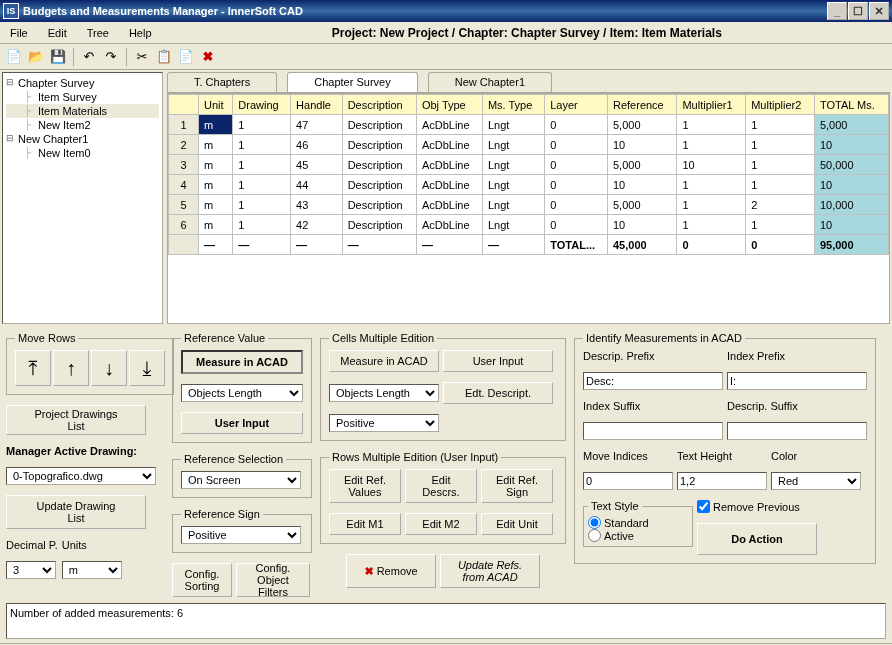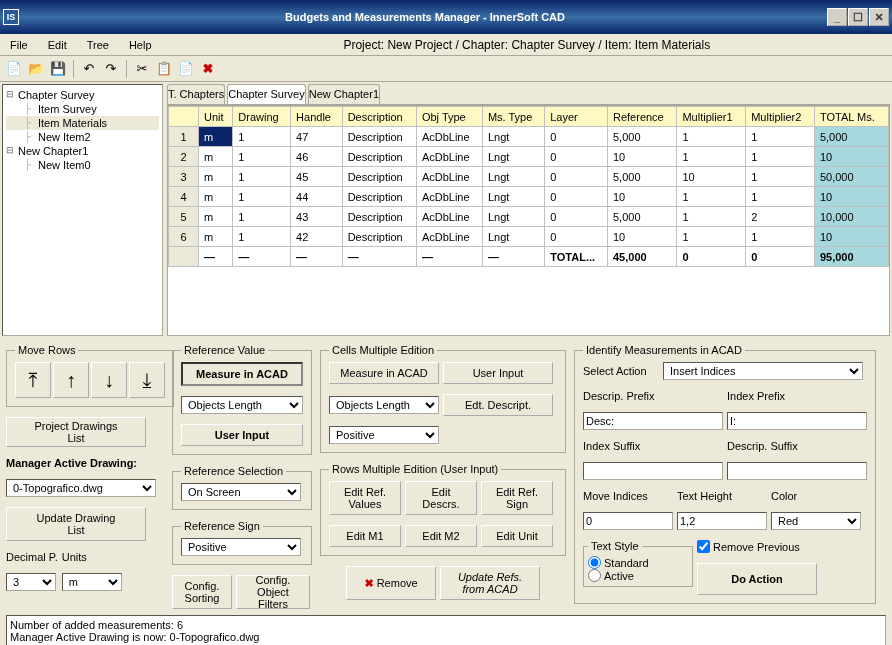--- a/index.html
+++ b/index.html
@@ -1,37 +1,37 @@
 <!DOCTYPE html>
 <html><head>
   <meta charset="utf-8">
   <style>
     * { box-sizing: border-box; margin: 0; padding: 0; }
     body { font-family: Tahoma, Arial, sans-serif; font-size: 11px; background: #ece9d8; color: #000; width: 892px; height: 645px; overflow: hidden; }
-    .titlebar { background: linear-gradient(to bottom, #0a246a, #3a6ea5 50%, #0a246a); color: #fff; height: 34px; display: flex; align-items: center; padding: 0 3px; font-weight: bold; }
+    .titlebar { background: linear-gradient(to bottom, #0a246a, #3a6ea5 50%, #0a246a); color: #fff; height: 22px; display: flex; align-items: center; padding: 0 3px; font-weight: bold; }
     .titlebar .icon { width: 16px; height: 16px; background: #2a5a9a; border: 1px solid #fff; margin-right: 4px; display: flex; align-items: center; justify-content: center; font-size: 9px; }
-    .titlebar span.title { flex: 1; text-align: center; }
+    .titlebar span.title { flex: 1; }
     .winbtns { display: flex; gap: 1px; }
     .winbtn { width: 20px; height: 18px; background: #d4d0c8; border: 1px outset #fff; display: flex; align-items: center; justify-content: center; font-size: 11px; font-weight: bold; color: #333;}
     .menubar { height: 22px; display: flex; align-items: center; border-bottom: 1px solid #aca899; }
     .menubar .menu { padding: 3px 10px; }
-    .menubar .projinfo { flex: 1; text-align: center; font-weight: normal; font-size: 12px; }
+    .menubar .projinfo { flex: 1; text-align: center; font-weight: bold; font-size: 12px; }
     .toolbar { height: 26px; display: flex; align-items: center; padding: 2px 4px; border-bottom: 1px solid #aca899; gap: 2px; }
     .toolbtn { width: 20px; height: 20px; border: 1px solid transparent; display: flex; align-items: center; justify-content: center; font-size: 13px; }
     .toolsep { width: 1px; height: 18px; background: #aca899; margin: 0 3px; }
     .mainarea { display: flex; height: 256px; }
     .treepanel { width: 161px; background: #fff; border: 1px inset #aca899; margin: 2px; padding: 3px; overflow: auto; font-size: 11px; }
     .treenode { padding: 1px 0 1px 12px; white-space: nowrap; position: relative; }
     .treenode::before { content: "⊟"; position: absolute; left: 0; font-size: 9px; color: #666; }
     .treeleaf { padding: 1px 0 1px 32px; position: relative; }
     .treeleaf::before { content: "├"; position: absolute; left: 18px; color: #aaa; font-size: 10px; }
     .treeleaf.sel { background: #ece9d8; }
     .tablepanel { flex: 1; margin: 2px; display: flex; flex-direction: column; }
     .tabbar { display: flex; border-bottom: 1px solid #aca899; height: 21px;}
-    .tab { padding: 3px 0; border: 1px solid #aca899; border-bottom: none; margin-right: 2px; background: #ece9d8; border-radius: 3px 3px 0 0; }
+    .tab { padding: 3px 26px; border: 1px solid #aca899; border-bottom: none; margin-right: 10px; background: #ece9d8; border-radius: 3px 3px 0 0; }
     .tab.active { background: #fff; font-weight: normal; }
     .grid { flex: 1; background: #fff; border: 1px solid #aca899; overflow: auto; }
     table.datagrid { border-collapse: collapse; width: 100%; }
     table.datagrid th, table.datagrid td { border: 1px solid #c0c0c0; padding: 3px 5px; text-align: left; height: 20px; font-size: 11px; white-space: nowrap; overflow: hidden; }
     table.datagrid th { background: #fef9c3; font-weight: normal; }
     .rowhead { background: #ece9d8; text-align: center !important; width: 30px; }
     .selcell { background: #0a246a; color: #fff; }
     .totalcell { background: #a7d8de; }
     .totalsrow td { font-weight: bold; }
     .controls { padding: 6px; display: flex; flex-wrap: wrap; gap: 8px; align-items: flex-start; }
@@ -317,24 +317,20 @@
       <button class="btn" style="width:90px;height:34px;"><span style="color:#c00;font-weight:bold;">✖</span>&nbsp;<span>Remove</span></button>
       <button class="btn" style="white-space:pre-line;width:100px;height:34px;font-style:italic;">Update Refs.
 from ACAD</button>
     </div>
   </div>
 
   <fieldset style="width:300px;">
     <legend>Identify Measurements in ACAD</legend>
     <div class="col">
       <div class="row">
-        <span class="label-sm" style="width:76px;">Select Action</span>
-        <select style="width:200px;"><option>Insert Indices</option></select>
-      </div>
-      <div class="row">
         <div class="col" style="width:140px;">
           <span class="label-sm">Descrip. Prefix</span>
           <input type="text" value="Desc:" style="">
         </div>
         <div class="col" style="width:140px;">
           <span class="label-sm">Index Prefix</span>
           <input type="text" value="I:" style="">
         </div>
       </div>
       <div class="row">
@@ -380,20 +376,19 @@
             </div>
           <button class="btn bold" style="height:32px;width:120px;">Do Action</button>
         </div>
       </div>
     </div>
   </fieldset>
 </div>
 
 <div class="log">
   <div>Number of added measurements: 6</div>
-  <div>Manager Active Drawing is now: 0-Topografico.dwg</div>
 </div>
 
 <div class="statusbar">
   <div>TOTAL Project: 1175,000</div>
   <div class="sect" style="margin-left:8px;"></div>
   <div>Operation Complete.</div>
 </div>
 
 </body></html>

